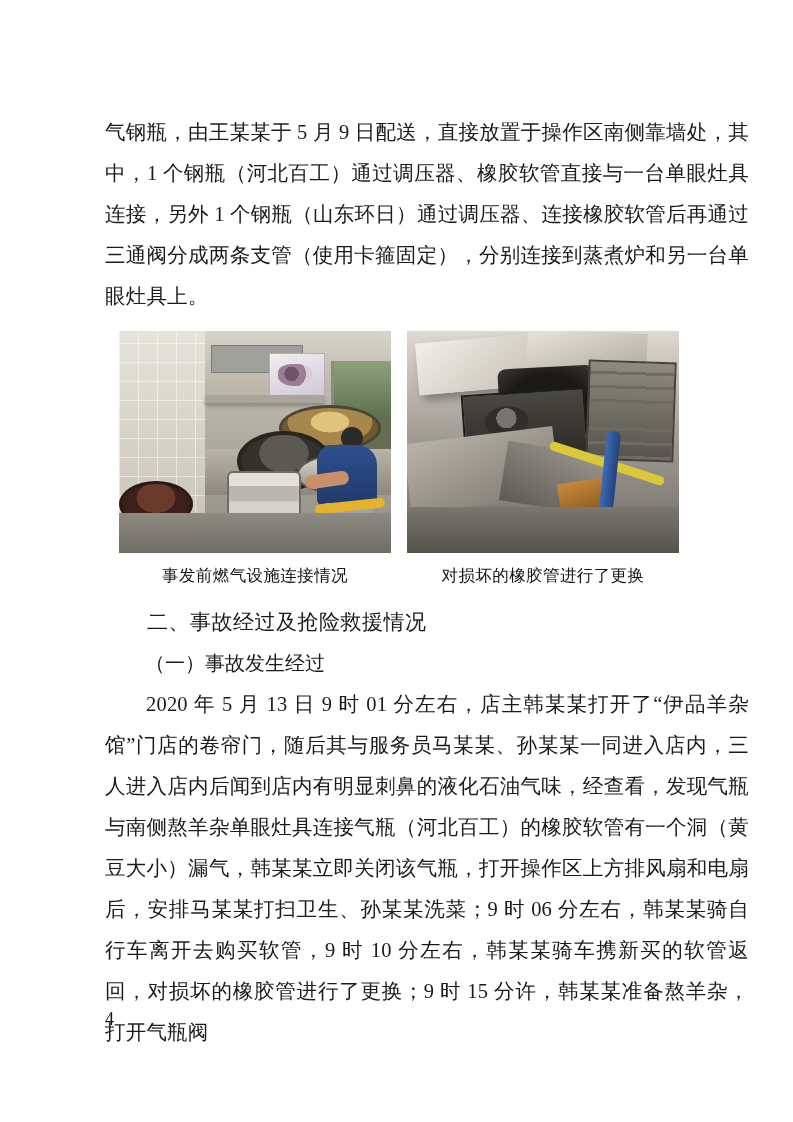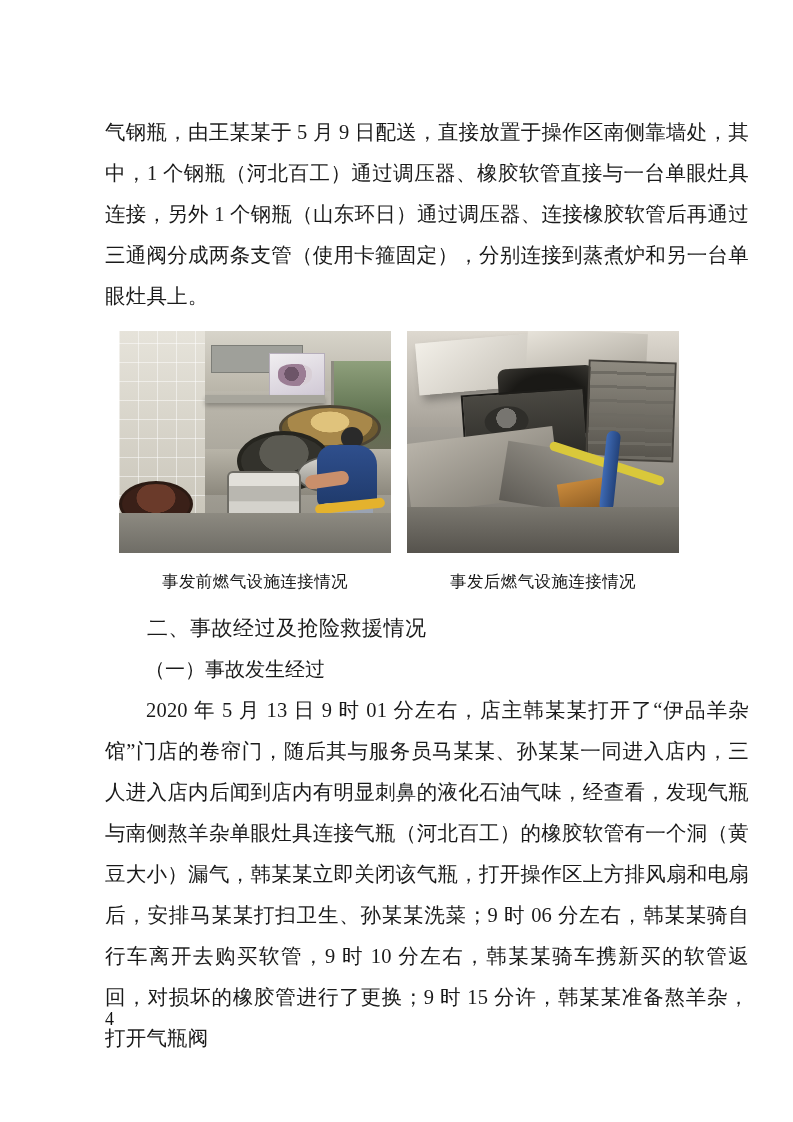--- a/index.html
+++ b/index.html
@@ -47,21 +47,21 @@
     width: 272px;
     height: 222px;
     position: relative;
     overflow: hidden;
     background: #8b8d86;
   }
   .caption {
     text-align: center;
     font-size: 16.5px;
     line-height: 30px;
-    margin-top: 14px;
+    margin-top: 8px;
     color: #141414;
     letter-spacing: 0.4px;
   }
   .heading {
     font-size: 21px;
     font-weight: normal;
     line-height: 42px;
     margin: 10px 0 0 0;
     text-indent: 2em;
     font-family: "Liberation Sans", "DejaVu Sans", sans-serif;
@@ -303,21 +303,21 @@
           <div class="burner"></div>
         </div>
         <div class="rack"></div>
         <div class="debris1"></div>
         <div class="debris2"></div>
         <div class="box"></div>
         <div class="hose2"></div>
         <div class="hose3"></div>
         <div class="floor2"></div>
       </div>
-      <div class="caption">事发后燃气设施连接情况</div>
+      <div class="caption">对损坏的橡胶管进行了更换</div>
     </div>
 
   </div>
 
   <h2 class="heading">二、事故经过及抢险救援情况</h2>
 
   <p class="subheading">（一）事故发生经过</p>
 
   <p class="para indent2">2020 年 5 月 13 日 9 时 01 分左右，店主韩某某打开了“伊品羊杂馆”门店的卷帘门，随后其与服务员马某某、孙某某一同进入店内，三人进入店内后闻到店内有明显刺鼻的液化石油气味，经查看，发现气瓶与南侧熬羊杂单眼灶具连接气瓶（河北百工）的橡胶软管有一个洞（黄豆大小）漏气，韩某某立即关闭该气瓶，打开操作区上方排风扇和电扇后，安排马某某打扫卫生、孙某某洗菜；9 时 06 分左右，韩某某骑自行车离开去购买软管，9 时 10 分左右，韩某某骑车携新买的软管返回，对损坏的橡胶管进行了更换；9 时 15 分许，韩某某准备熬羊杂，打开气瓶阀</p>
 

